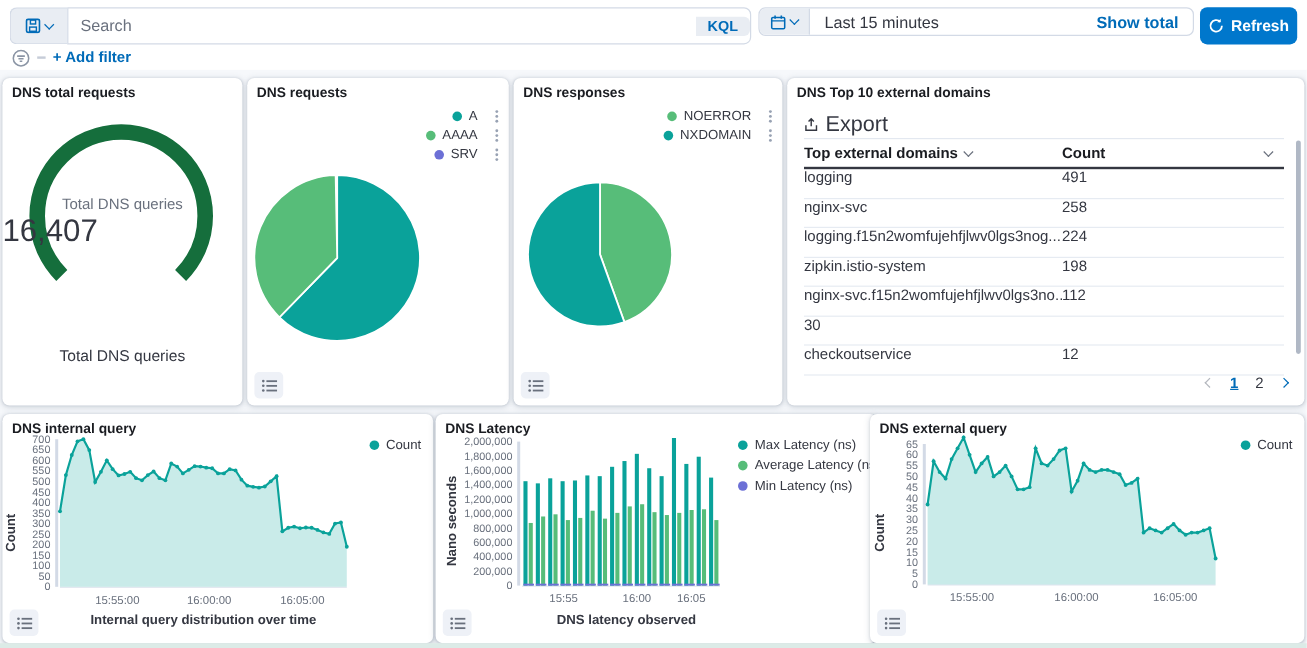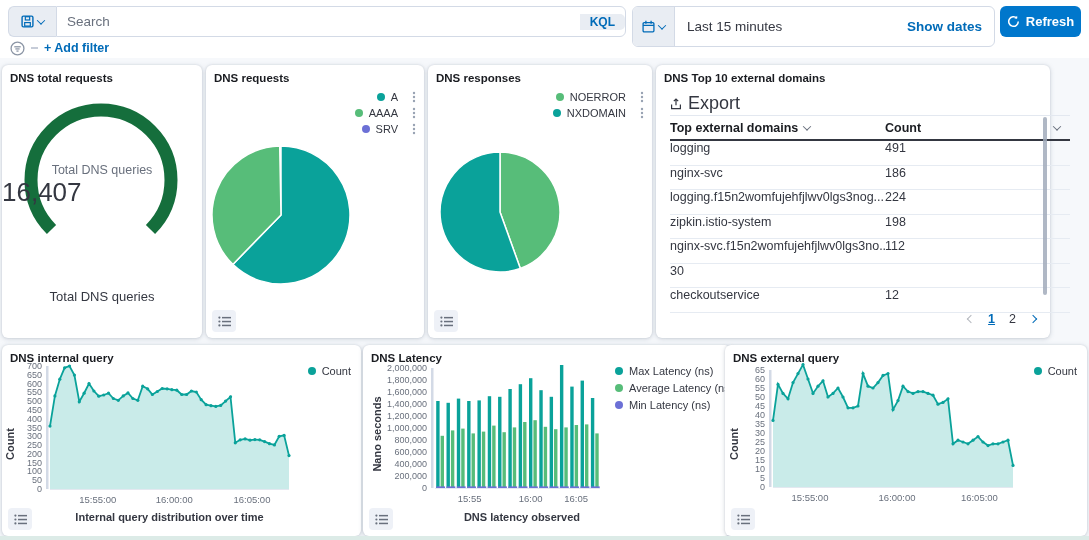--- a/index.html
+++ b/index.html
@@ -19,42 +19,42 @@
   .saved-query-btn { position:absolute; left:8px; top:6px; width:48px; height:31px; background:#e9edf3;
     border:1px solid #d3dae6; border-right:none; border-radius:6px 0 0 6px; display:flex; align-items:center;
     justify-content:center; gap:4px; cursor:pointer; }
   .search-field { position:absolute; left:56px; top:6px; width:570px; height:31px; background:#fff;
     border:1px solid #d3dae6; border-radius:0 6px 6px 0; display:flex; align-items:center; }
   .search-field input { border:none; outline:none; flex:1; font-size:13.5px; padding:0 10px;
     font-family:"Liberation Sans", sans-serif; color:#343741; background:transparent; }
   .search-field input::placeholder { color:#69707d; }
   .kql-badge { height:16px; padding:0 10px; background:#e9edf3; display:flex; align-items:center;
     border-radius:0 5px 5px 0; font-size:12px; font-weight:700; color:#006bb8; cursor:pointer; }
-  .date-group { position:absolute; left:632px; top:6px; width:363px; height:41px; border:1px solid #d3dae6;
+  .date-group { position:absolute; left:632px; top:6px; width:363px; height:24px; border:1px solid #d3dae6;
     border-radius:6px; background:#fff; display:flex; align-items:center; overflow:hidden; }
   .cal-btn { width:42px; height:100%; background:#e9edf3; border-right:1px solid #d3dae6; display:flex;
     align-items:center; justify-content:center; gap:4px; cursor:pointer; }
   .time-range { flex:1; font-size:13.5px; color:#343741; padding-left:12px; cursor:pointer; }
   .show-dates { font-size:13.5px; font-weight:600; color:#006bb8; padding-right:12px; cursor:pointer; }
   .refresh-btn { position:absolute; left:1000px; top:6px; width:81px; height:31px; background:#0077cc;
     border:none; border-radius:6px; color:#fff; font-size:13px; font-weight:700; display:flex;
     align-items:center; justify-content:center; gap:6px; cursor:pointer; font-family:"Liberation Sans",sans-serif; }
   .filter-row { position:absolute; left:0; top:38px; width:1089px; height:20px; display:flex;
     align-items:center; padding-left:10px; gap:6px; }
   .add-filter { font-size:12.5px; font-weight:600; color:#006bb8; cursor:pointer; }
   .filter-dash { width:7px; height:2px; background:#c6ccd8; }
 
   
   .panel { position:absolute; background:#fff; border-radius:6px;
     box-shadow:0 1px 5px rgba(101,115,135,.28), 0 0 2px rgba(101,115,135,.2); }
   .ptitle { position:absolute; top:7px; left:8px; font-size:11.5px; font-weight:700; color:#1a1c21; white-space:nowrap; }
   #p-total    { left:2px;   top:65px;  width:200px; height:273px; }
   #p-requests { left:206px; top:65px;  width:218px; height:273px; }
   #p-responses{ left:428px; top:65px;  width:224px; height:273px; }
-  #p-domains  { left:656px; top:65px;  width:394px; height:273px; }
+  #p-domains  { left:656px; top:65px;  width:431px; height:273px; }
   #p-internal { left:2px;   top:345px; width:359px; height:191px; }
   #p-latency  { left:363px; top:345px; width:368px; height:191px; }
   #p-external { left:725px; top:345px; width:362px; height:191px; }
 
   .gauge-center-label { position:absolute; left:0; top:98px; width:200px; text-align:center;
     font-size:12.5px; color:#69707d; }
   .gauge-value { position:absolute; left:0; top:112px; width:204px; text-align:left;
     font-size:26px; color:#343741; }
   .gauge-bottom-label { position:absolute; left:0; top:224px; width:200px; text-align:center;
     font-size:13px; color:#343741; }
@@ -116,21 +116,21 @@
     <div class="cal-btn">
       <svg width="13" height="13" viewBox="0 0 12 12">
         <rect x="1" y="2.4" width="10" height="8.6" rx="1" fill="none" stroke="#006bb8" stroke-width="1.2"></rect>
         <line x1="3.6" y1="0.8" x2="3.6" y2="3.4" stroke="#006bb8" stroke-width="1.2"></line>
         <line x1="8.4" y1="0.8" x2="8.4" y2="3.4" stroke="#006bb8" stroke-width="1.2"></line>
         <line x1="1" y1="5" x2="11" y2="5" stroke="#006bb8" stroke-width="1.1"></line>
       </svg>
       <span class="chev chev-blue"></span>
     </div>
     <span class="time-range">Last 15 minutes</span>
-    <span class="show-dates">Show dates</span>
+    <span class="show-dates">Show total</span>
   </div>
   <button class="refresh-btn">
     <svg width="13" height="13" viewBox="0 0 12 12">
       <path d="M10.4 6a4.4 4.4 0 1 1-1.3-3.1" fill="none" stroke="#fff" stroke-width="1.4"></path>
       <path d="M9.4 0.6 L9.4 3.2 L6.8 3.2 Z" fill="#fff"></path>
     </svg>
     <span>Refresh</span>
   </button>
   <div class="filter-row">
     <svg width="15" height="15" viewBox="0 0 14 14">
@@ -269,21 +269,21 @@
         <span class="chev chev-gray" style="margin-left:auto; margin-right:10px;"></span>
       </div>
     </div>
     <div id="table-body">
         <div class="drow">
           <div class="cell col-domain">logging</div>
           <div class="cell col-count">491</div>
         </div>
         <div class="drow">
           <div class="cell col-domain">nginx-svc</div>
-          <div class="cell col-count">186</div>
+          <div class="cell col-count">258</div>
         </div>
         <div class="drow">
           <div class="cell col-domain">logging.f15n2womfujehfjlwv0lgs3nog....</div>
           <div class="cell col-count">224</div>
         </div>
         <div class="drow">
           <div class="cell col-domain">zipkin.istio-system</div>
           <div class="cell col-count">198</div>
         </div>
         <div class="drow">

